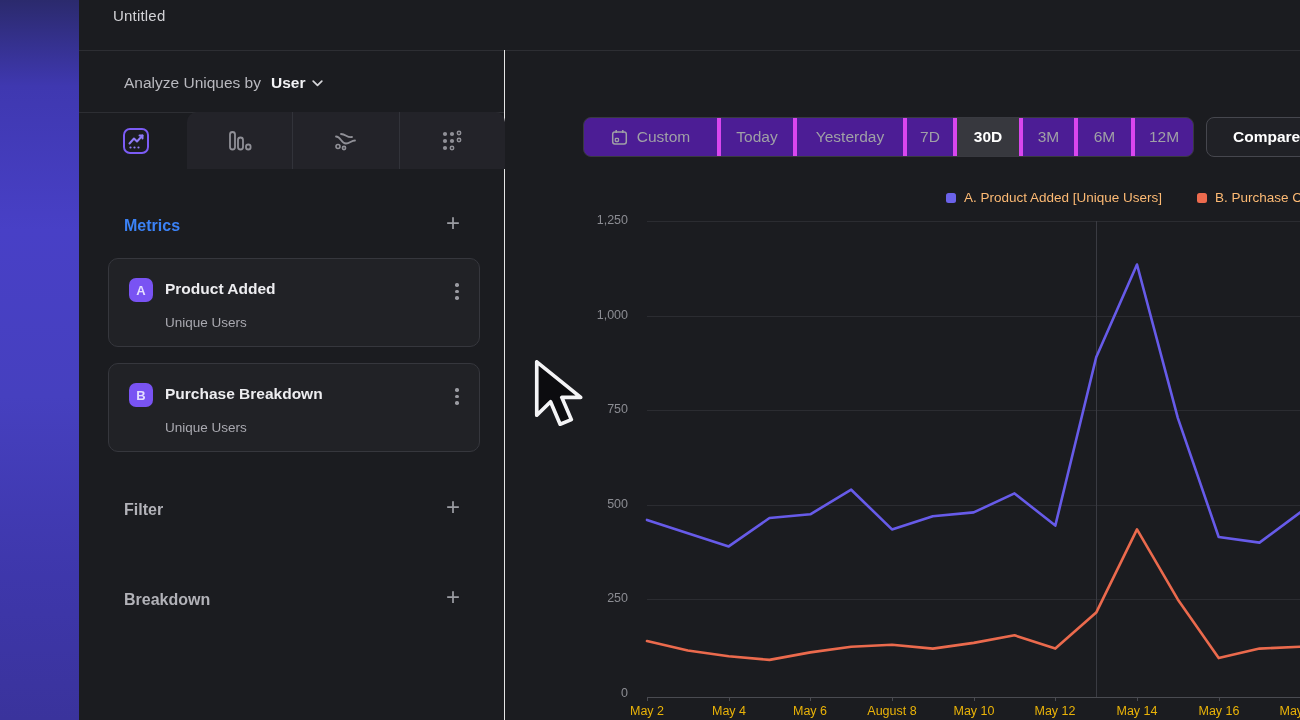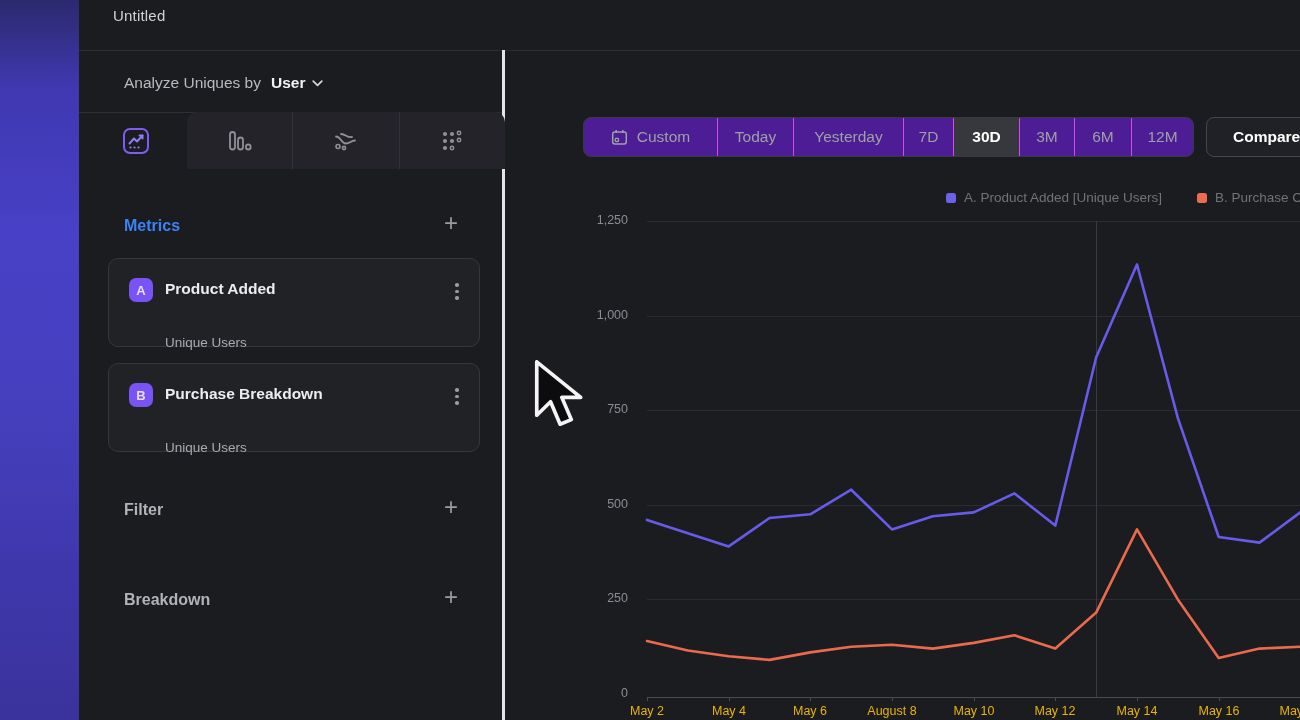--- a/index.html
+++ b/index.html
@@ -12,21 +12,21 @@
   
   #brand-bar {
     position:absolute; left:0; top:0; width:79px; height:720px;
     background:linear-gradient(180deg,#2b2a6d 0%,#3f38b0 12%,#4840c6 32%,#4640bf 55%,#3e37ab 80%,#3a339c 100%);
   }
   
   #page-title { position:absolute; left:113px; top:7px; font-size:15px; color:#d2d2d6; letter-spacing:.2px; }
   .hdiv { position:absolute; height:1px; background:#2d2e33; }
   #header-divider { left:79px; right:0; top:50px; }
   
-  #sidebar { position:absolute; left:79px; top:50px; width:426px; bottom:0; border-right:3px solid #e5e5e5; }
+  #sidebar { position:absolute; left:79px; top:50px; width:426px; bottom:0; border-right:1px solid #e5e5e5; }
   #analyze-row { position:absolute; left:45px; top:24px; font-size:15.5px; color:#b9b9bf; display:flex; align-items:center; gap:6px; }
   #analyze-dropdown { display:flex; align-items:center; gap:7px; margin-left:4px; cursor:pointer; }
   #analyze-value { color:#f2f2f5; font-weight:700; }
   #sidebar-divider { left:0; right:0; top:62px; position:absolute; height:1px; background:#2d2e33; }
   
   #tab-selected { position:absolute; left:6px; top:62px; width:102px; height:57px; display:flex; align-items:center; justify-content:center; cursor:pointer; }
   #tab-group { position:absolute; left:108px; top:62px; width:318px; height:57px; background:#232329; border-radius:10px 10px 0 0; display:flex; cursor:pointer; }
   .tab-cell { flex:1; display:flex; align-items:center; justify-content:center; position:relative; }
   .tab-cell + .tab-cell { border-left:1px solid #32333a; }
   
@@ -34,33 +34,33 @@
   #metrics-label { top:167px; color:#3b82f6; }
   #filter-label { top:451px; color:#b2b2b8; }
   #breakdown-label { top:541px; color:#b2b2b8; }
   .plus-btn { position:absolute; right:40px; width:22px; height:22px; color:#9b9ca2; font-size:24px; font-weight:300; line-height:20px; text-align:center; cursor:pointer; }
   #metrics-plus { top:163px; } #filter-plus { top:447px; } #breakdown-plus { top:537px; }
   
   .metric-card { position:absolute; left:29px; width:372px; height:89px; border:1px solid #36373d; border-radius:10px; background:#212226; cursor:pointer; }
   #metric-card-a { top:208px; } #metric-card-b { top:313px; }
   .metric-badge { position:absolute; left:20px; top:19px; width:24px; height:24px; border-radius:7px; display:flex; align-items:center; justify-content:center; font-size:13px; font-weight:700; color:#e4ddff; }
   .metric-title { position:absolute; left:56px; top:21px; font-size:15.5px; font-weight:600; color:#ededf0; }
-  .metric-sub { position:absolute; left:56px; top:56px; font-size:13.5px; color:#a9a9b0;margin-top:20px; }
+  .metric-sub { position:absolute; left:56px; top:56px; font-size:13.5px; color:#a9a9b0; }
   .kebab { position:absolute; right:20px; top:24px; width:4px; cursor:pointer; }
   .kebab i { display:block; width:3.5px; height:3.5px; border-radius:50%; background:#9b9ca2; margin-bottom:3px; }
   
   #range-control { position:absolute; left:583px; top:117px; height:40px; display:flex; border:1px solid #393a40; background:#4c1d95; border-radius:8px; overflow:hidden; }
   .range-seg { display:flex; align-items:center; justify-content:center; gap:9px; font-size:15.5px; color:#9fa0a6; cursor:pointer; }
-  .range-seg + .range-seg { border-left:1px solid #d946ef; }
+  .range-seg + .range-seg { border-left:4px solid #d946ef; }
   .range-seg.selected { background:#37383e; color:#ffffff; font-weight:700; }
   #compare-button { position:absolute; left:1206px; top:117px; height:40px; width:128px; border:1px solid #46474e; border-radius:8px; background:#202126; color:#ffffff; font-size:15.5px; font-weight:700; display:flex; align-items:center; padding-left:26px; cursor:pointer; }
   
   .legend-item { position:absolute; top:190px; display:flex; align-items:center; gap:8px; cursor:pointer; white-space:nowrap; }
   .legend-swatch { width:10px; height:10px; border-radius:2.5px; }
-  .legend-label { font-size:13.5px; color:#737373; }
+  .legend-label { font-size:13.5px; color:#fdba74; }
   
   .ytick { position:absolute; width:62px; text-align:right; font-size:12.5px; color:#8b8c92; }
   .xtick { position:absolute; width:60px; text-align:center; font-size:12.5px; color:#eab308; top:704px; }
   .gridline-h { position:absolute; left:647px; width:653px; height:1px; background:#2b2c31; }
   #vline { position:absolute; width:1px; background:#3a3b42; top:221px; height:476px; }
   #axis-x { position:absolute; left:647px; width:653px; height:1px; background:#4a4b51; top:697px; }
   .axis-tick { position:absolute; width:1px; height:4px; background:#4a4b51; top:697px; }
   #chart-svg, #cursor-svg { position:absolute; left:0; top:0; pointer-events:none; }
   #chart-svg { pointer-events:auto; }
 </style>

